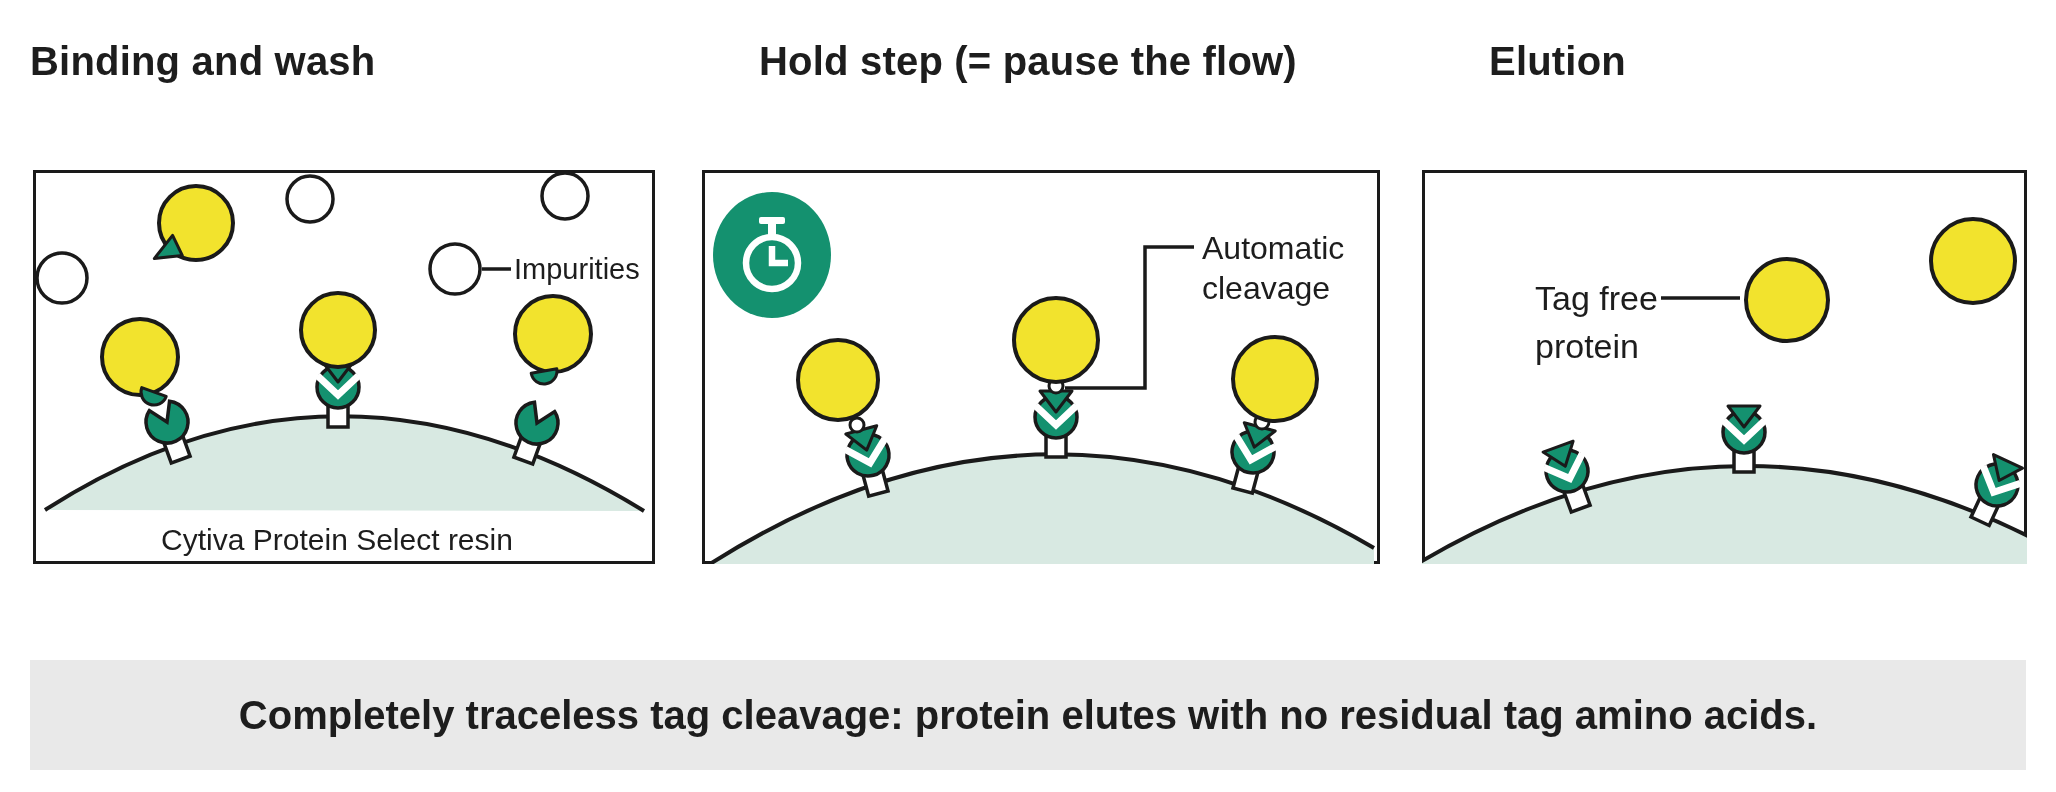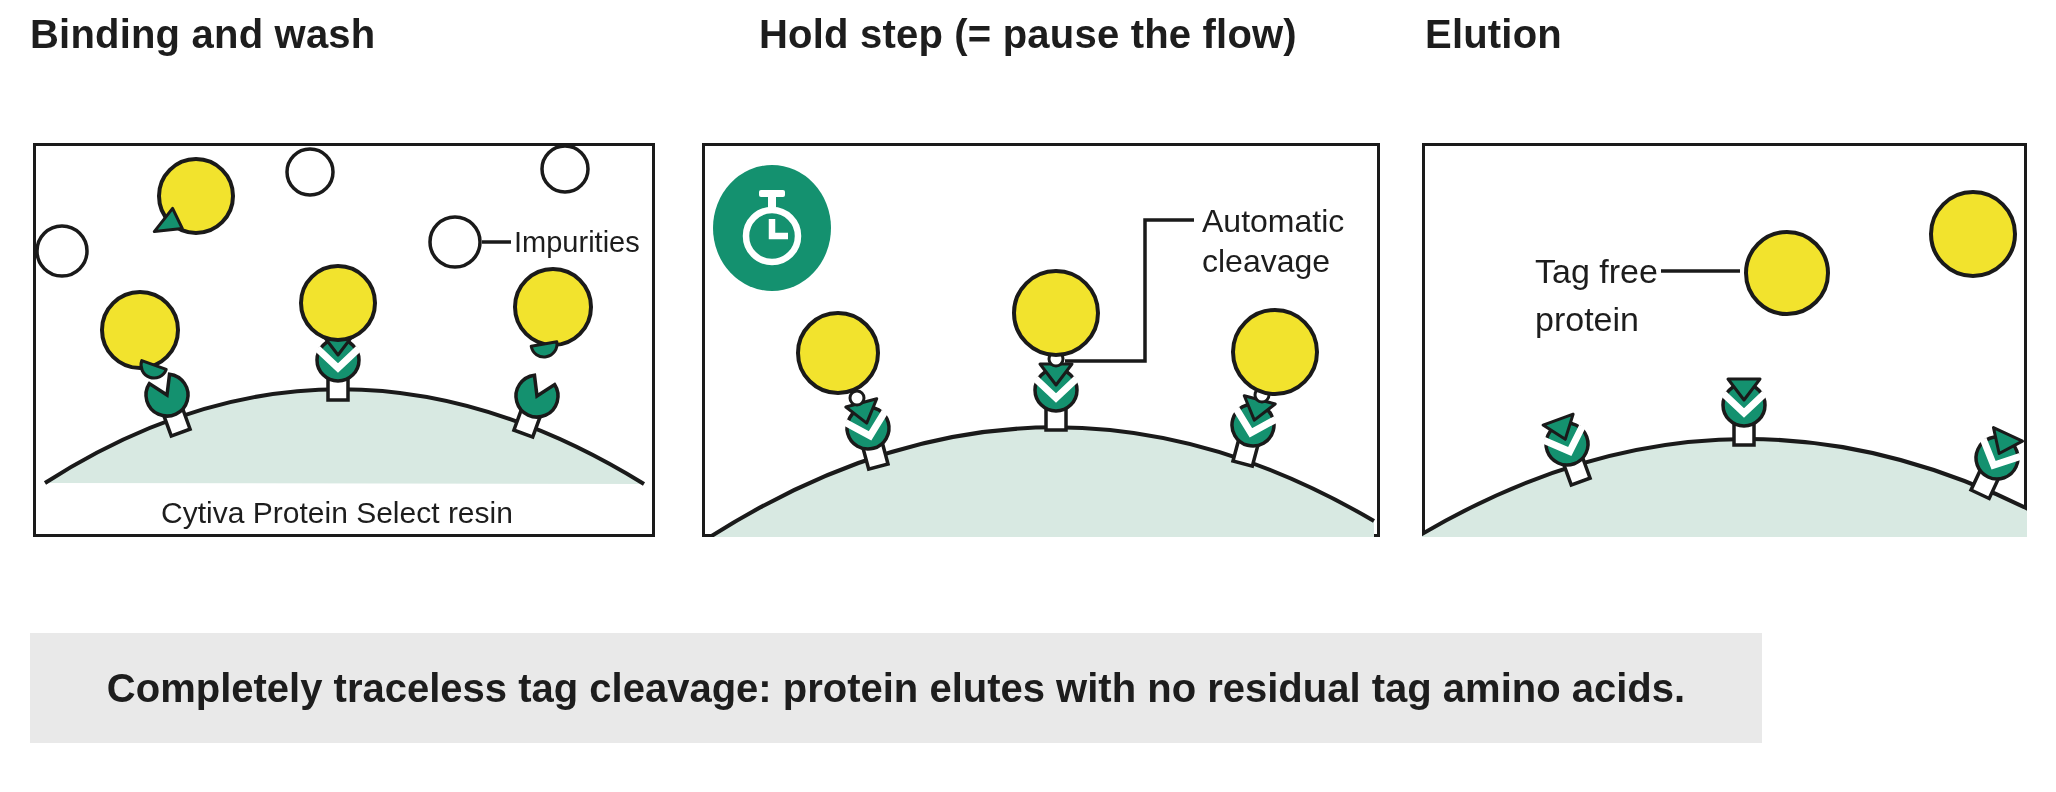--- a/index.html
+++ b/index.html
@@ -1,40 +1,40 @@
 <!DOCTYPE html>
 <html style="--yellow: #F2E32D; --green: #14916F; --resin: #D8E9E2; --outline: #1A1A1A; --banner_bg: #E9E9E9; --text: #1D1D1D;"><head>
 <meta charset="utf-8">
 <style>
   html,body{margin:0;padding:0;background:#fff;}
   body{width:2056px;height:792px;position:relative;overflow:hidden;
        font-family:"Liberation Sans",sans-serif;}
-  .stage{position:absolute;inset:0;}
+  .stage{position:absolute;inset:0;margin-top:27px;}
   .title{position:absolute;top:12px;font-size:40px;font-weight:700;
          color:var(--text,#1d1d1d);letter-spacing:.2px;white-space:nowrap;}
-  .t1{left:30px;} .t2{left:759px;} .t3{left:1425px;}
+  .t1{left:30px;} .t2{left:759px;} .t3{left:1489px;}
   svg.panel{position:absolute;top:143px;display:block;}
   .p1{left:33px;} .p2{left:702px;} .p3{left:1422px;}
   .panel-border{fill:#fff;stroke:var(--outline,#1a1a1a);stroke-width:3;}
   .resin-fill{fill:var(--resin,#d8e9e2);stroke:none;}
   .resin-arc{fill:none;stroke:var(--outline,#1a1a1a);stroke-width:4;}
   .protein{fill:var(--yellow,#f2e32d);stroke:var(--outline,#1a1a1a);stroke-width:4;}
   .impurity{fill:#fff;stroke:var(--outline,#1a1a1a);stroke-width:3.5;}
   .ligand-body{fill:var(--green,#14916f);stroke:var(--outline,#1a1a1a);stroke-width:3.5;}
   .gap{fill:none;stroke:#fff;stroke-width:7;stroke-linecap:square;}
   .tagcap{fill:var(--green,#14916f);stroke:var(--outline,#1a1a1a);stroke-width:3;stroke-linejoin:round;}
   .stem{fill:#fff;stroke:var(--outline,#1a1a1a);stroke-width:3.5;}
   .pline{fill:none;stroke:var(--outline,#1a1a1a);stroke-width:3.5;}
   .cleave-dot{fill:#fff;stroke:var(--outline,#1a1a1a);stroke-width:3;}
   .timer-bg{fill:var(--green,#14916f);}
   .timer-stroke{fill:none;stroke:#fff;stroke-width:6.5;}
   .timer-solid{fill:#fff;}
   text{fill:var(--text,#1d1d1d);font-family:"Liberation Sans",sans-serif;}
   .lbl29{font-size:29px;} .lbl30{font-size:30px;} .lbl32{font-size:32px;} .lbl34{font-size:34px;}
-  .banner{position:absolute;left:30px;top:633px;width:1732px;height:110px;
+  .banner{position:absolute;left:30px;top:633px;width:1996px;height:110px;
           background:var(--banner_bg,#e9e9e9);display:flex;align-items:center;justify-content:center;}
   .banner span{font-size:40px;font-weight:700;color:var(--text,#1d1d1d);white-space:nowrap;}
 </style>
 </head>
 <body>
 
 <div class="stage">
 
   <div class="title t1">Binding and wash</div>
   <div class="title t2">Hold step (= pause the flow)</div>

